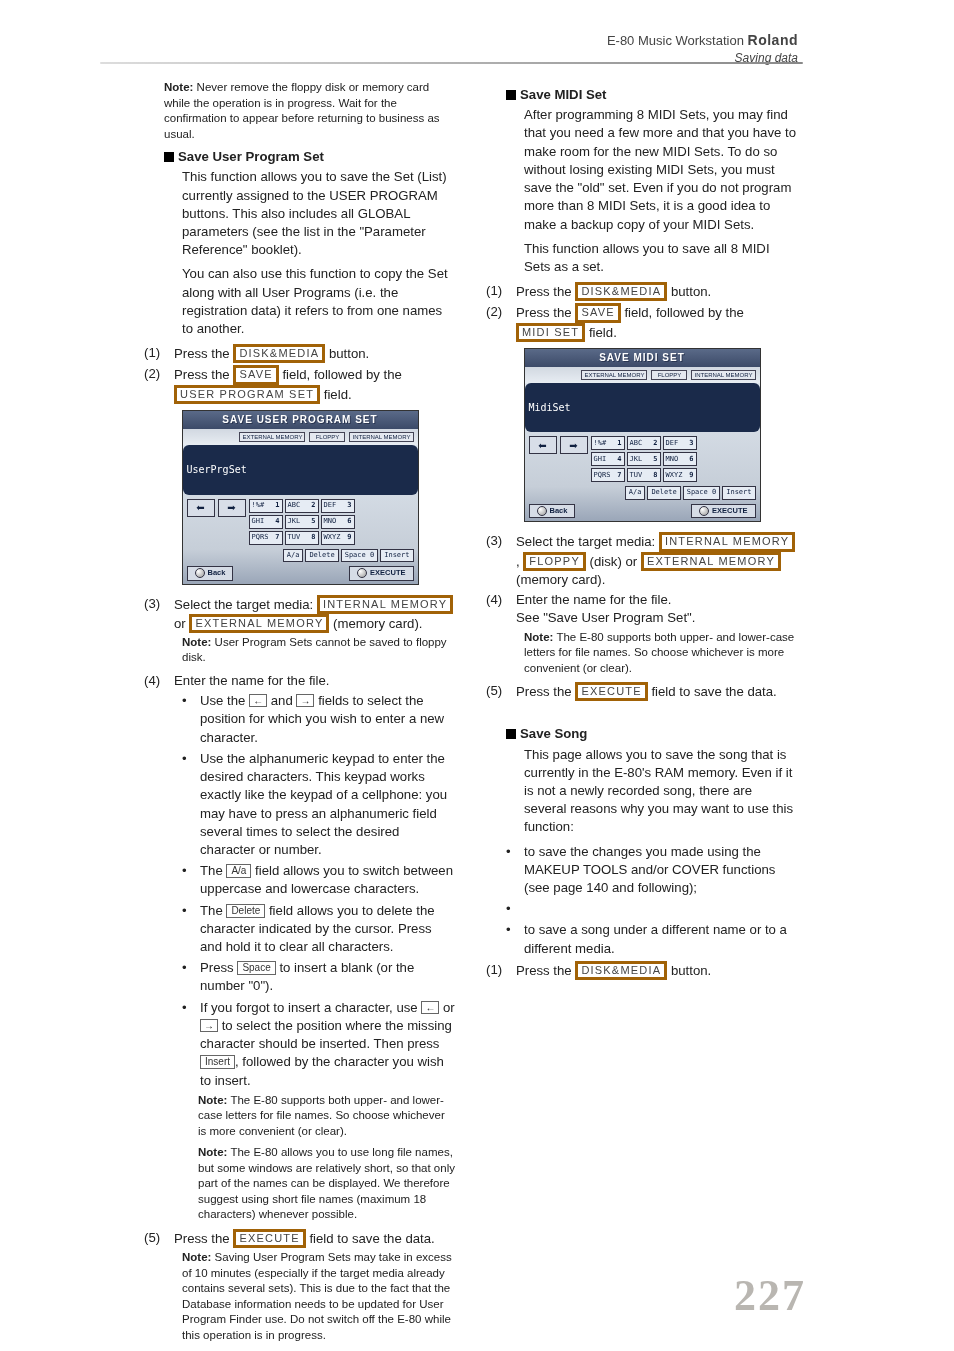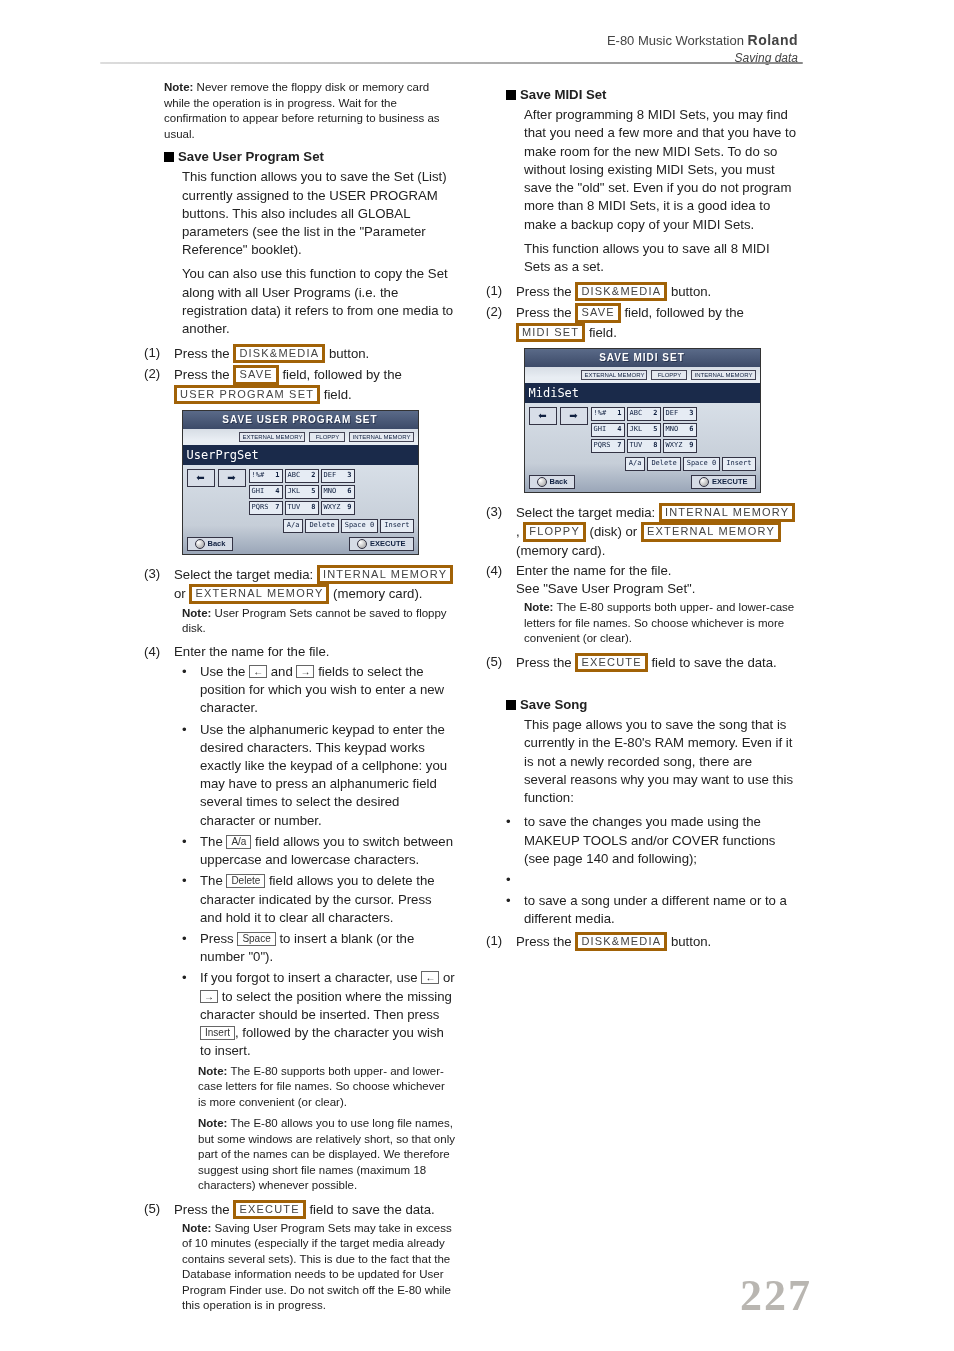--- a/index.html
+++ b/index.html
@@ -139,23 +139,24 @@
     background:#e4e8ef;
     font-size:6px;
     padding:1px 2px;
     line-height:1;
     text-align:center;
     min-width:30px;
   }
   .shot .namebar {
     background:#1a2a4a;
     color:#fff;
-    padding:2px 4px;
-    font-size:12px;
+    padding:18px 4px;
+    font-size:10px;
     font-family: monospace;
+    border-radius: 6px;
   }
   .shot .bodyrow {
     display:flex;
     padding:4px;
     gap:3px;
     align-items:flex-start;
   }
   .arrowbtn {
     border:1px solid #334;
     background:#d8dee8;
@@ -214,21 +215,21 @@
   }
   .footbtn .circ {
     width:8px; height:8px; border:1px solid #334; border-radius:50%;
     background: radial-gradient(circle at 30% 30%, #fff, #999);
     flex:none;
   }
 
   .pagenum {
     position:absolute;
     bottom: 30px;
-    right: 56px;
+    right: 62px;
     font-size: 44px;
     font-weight: 700;
     color: #b9b6b1;
     letter-spacing: 2px;
     font-family: Georgia, "Times New Roman", serif;
   }
 </style>
 </head>
 <body>
 
@@ -246,21 +247,21 @@
     <div class="col">
 
       <div class="block indent-1 smallnote">
         <span class="note-label">Note:</span><span> Never remove the floppy disk or memory card while the operation is in progress. Wait for the confirmation to appear before returning to business as usual.</span>
       </div>
 
       <div class="heading indent-1">
         <span class="sq"></span><span>Save User Program Set</span>
       </div>
       <div class="block indent-2">This function allows you to save the Set (List) currently assigned to the USER PROGRAM buttons. This also includes all GLOBAL parameters (see the list in the "Parameter Reference" booklet).</div>
-      <div class="block indent-2">You can also use this function to copy the Set along with all User Programs (i.e. the registration data) it refers to from one media to another.</div>
+      <div class="block indent-2">You can also use this function to copy the Set along with all User Programs (i.e. the registration data) it refers to from one names to another.</div>
 
       <div class="step">
         <span class="num">(1)</span>
         <span>
           <span>Press the </span><span class="boxed">DISK&amp;MEDIA</span><span> button.</span>
         </span>
       </div>
 
       <div class="step">
         <span class="num">(2)</span>

